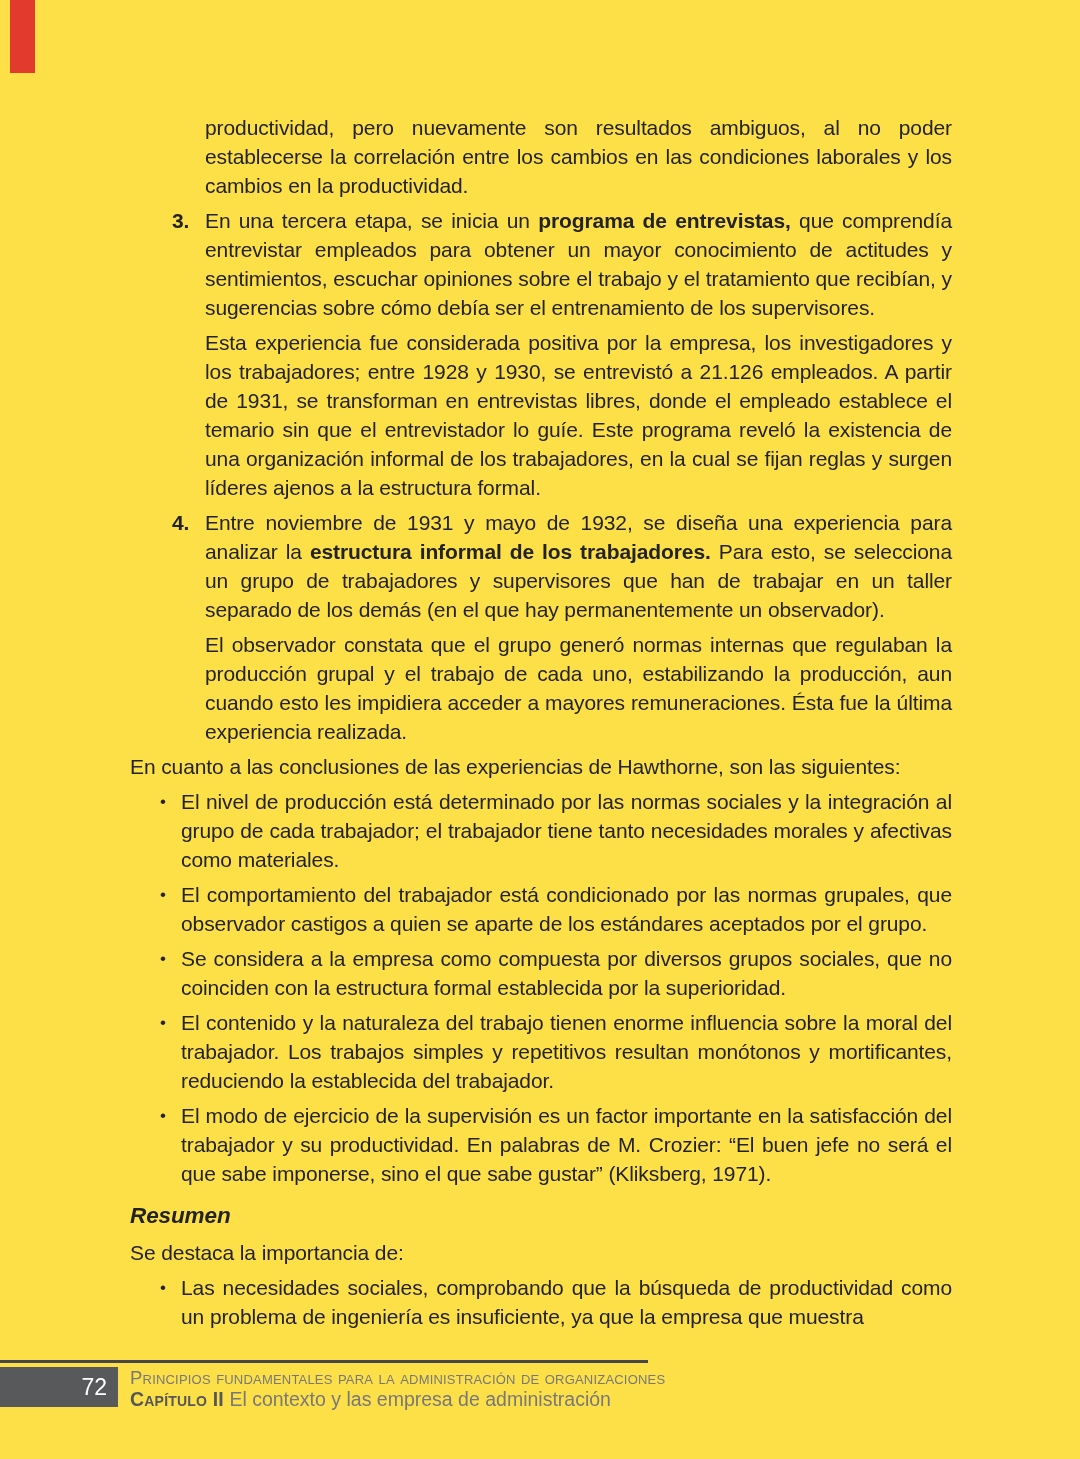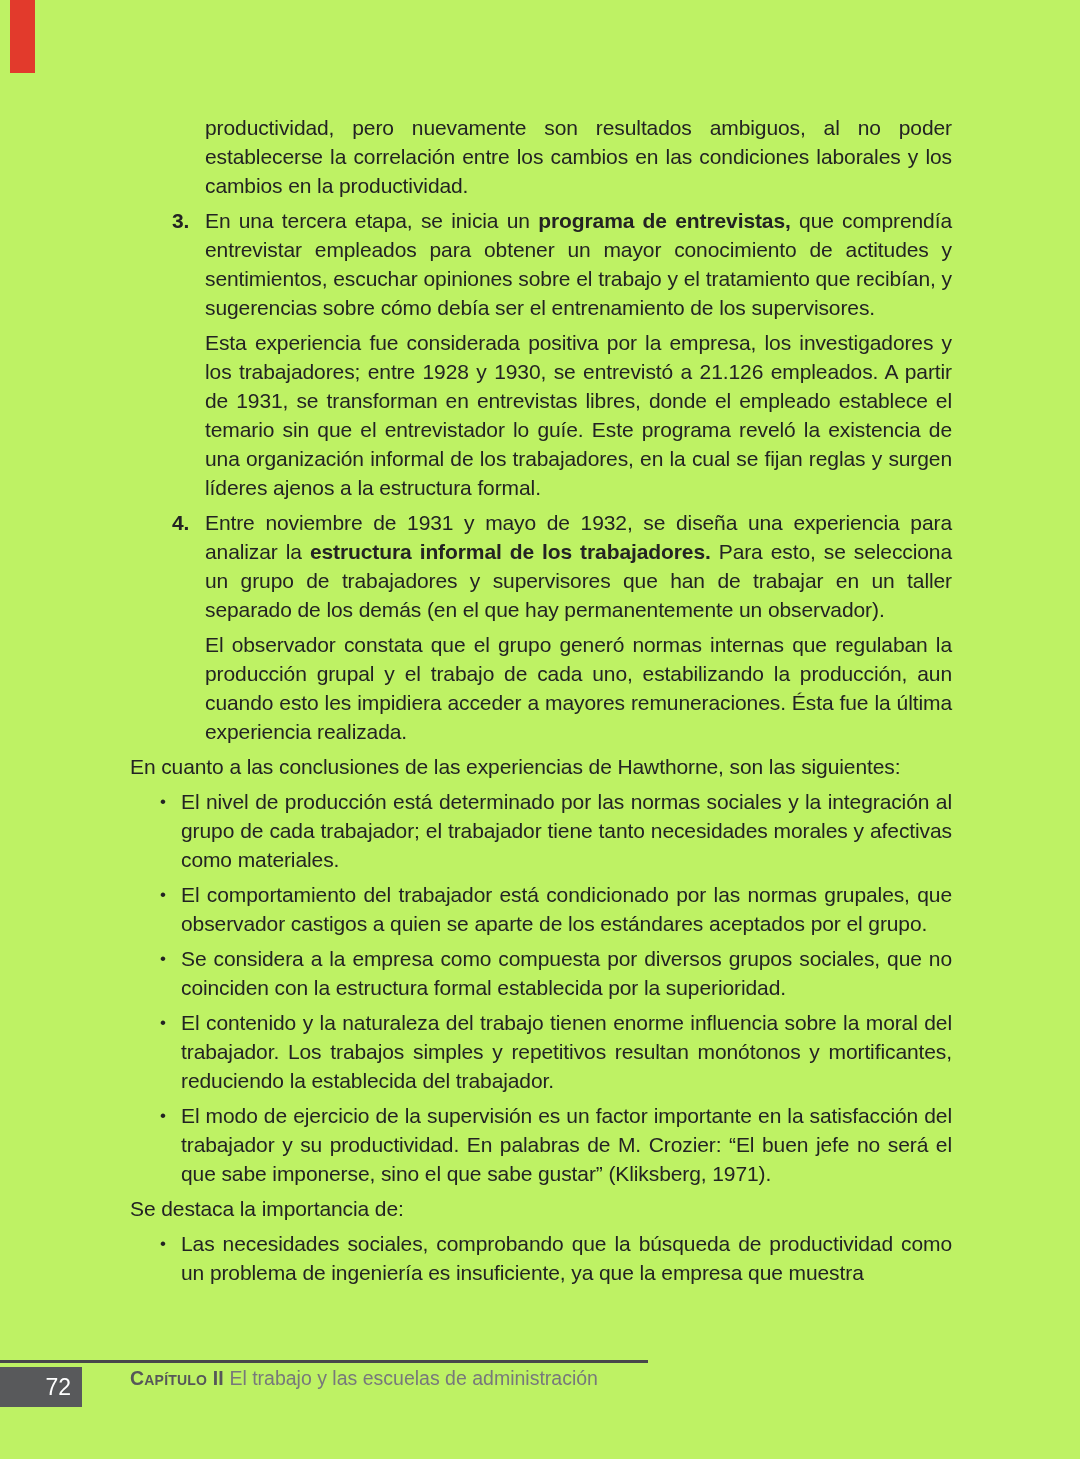--- a/index.html
+++ b/index.html
@@ -4,21 +4,21 @@
 <style>
   html, body { margin: 0; padding: 0; }
   body {
     width: 1080px; height: 1459px;
     background: #ffffff;
     font-family: "Liberation Sans", sans-serif;
     color: #232323;
     position: relative;
     overflow: hidden;
   }
-  .page { position: absolute; inset: 0; background: #bef264; }
+  .page { position: absolute; inset: 0; background: #fde047; }
 
   .red-tab {
     position: absolute; left: 10px; top: 0;
     width: 25px; height: 73px;
     background: #e23a2c;
   }
 
   .content {
     position: absolute;
     left: 130px; top: 113px;
@@ -46,21 +46,21 @@
     text-align: left;
   }
 
   .footer-rule {
     position: absolute; left: 0; top: 1360px;
     width: 648px; height: 3px;
     background: #48484a;
   }
   .pagenum-box {
     position: absolute; left: 0; top: 1367px;
-    width: 82px; height: 40px;
+    width: 118px; height: 40px;
     background: #58595b;
     color: #ffffff;
     display: flex; align-items: center; justify-content: flex-end;
     padding-right: 11px; box-sizing: border-box;
     font-size: 23px;
   }
   .footer-text {
     position: absolute; left: 130px; top: 1367px;
     color: #77787b;
   }
@@ -123,33 +123,35 @@
     <div class="bullet-item">
       <span class="dot">•</span>
       <div class="bullet-body">El contenido y la naturaleza del trabajo tienen enorme influencia sobre la moral del trabajador. Los trabajos simples y repetitivos resultan monótonos y mortificantes, reduciendo la establecida del trabajador.</div>
     </div>
 
     <div class="bullet-item">
       <span class="dot">•</span>
       <div class="bullet-body">El modo de ejercicio de la supervisión es un factor importante en la satisfacción del trabajador y su productividad. En palabras de M. Crozier: “El buen jefe no será el que sabe imponerse, sino el que sabe gustar” (Kliksberg, 1971).</div>
     </div>
 
+    <h2 class="resumen-heading">Resumen</h2>
 
     <p>Se destaca la importancia de:</p>
 
     <div class="bullet-item">
       <span class="dot">•</span>
       <div class="bullet-body">Las necesidades sociales, comprobando que la búsqueda de productividad como un problema de ingeniería es insuficiente, ya que la empresa que muestra</div>
     </div>
 
   </main>
 
   <div class="footer-rule"></div>
 
   <div class="pagenum-box">
     <span>72</span>
   </div>
 
   <div class="footer-text">
-    <div class="footer-line2"><span class="chapter-label">Capítulo II</span> <span>El trabajo y las escuelas de administración</span></div>
+    <div class="footer-line1">Principios fundamentales para la administración de organizaciones</div>
+    <div class="footer-line2"><span class="chapter-label">Capítulo II</span> <span>El contexto y las empresa de administración</span></div>
   </div>
 
 </div>
 
 </body></html>

